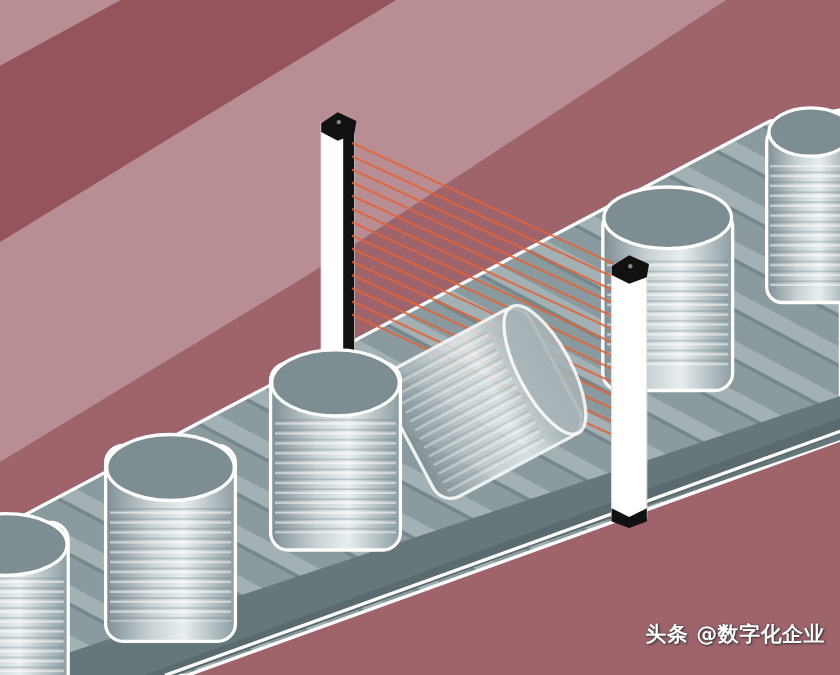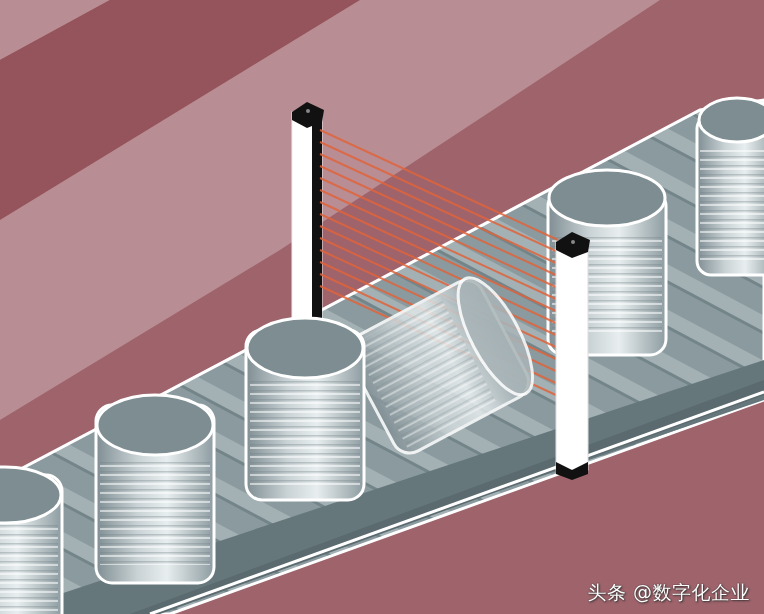--- a/index.html
+++ b/index.html
@@ -1,18 +1,18 @@
 <!DOCTYPE html>
 <html><head>
 <meta charset="utf-8">
 <style>
   html,body{margin:0;padding:0;}
   body{width:764px;height:614px;overflow:hidden;position:relative;background:#9e636b;font-family:"DejaVu Sans",sans-serif;}
   #scene{position:absolute;left:0;top:0;width:764px;height:614px;}
-  .watermark{position:absolute;right:14px;bottom:8px;color:#fff;font-size:19px;font-weight:normal;text-shadow:1px 1px 2px #333,0 0 1px #000;letter-spacing:0.5px;margin-left:28px;}
+  .watermark{position:absolute;right:14px;bottom:24px;color:#fff;font-size:19px;font-weight:bold;text-shadow:1px 1px 2px #333,0 0 1px #000;letter-spacing:0.5px;margin-left:28px;}
 </style>
 </head>
 <body>
 
 <svg id="scene" viewBox="0 0 764 614" xmlns="http://www.w3.org/2000/svg">
   <defs>
     <linearGradient id="canBody" x1="0" x2="1" y1="0" y2="0">
       <stop offset="0" stop-color="#7f8e93"></stop>
       <stop offset="0.35" stop-color="#c9d2d5"></stop>
       <stop offset="0.6" stop-color="#e8eeef"></stop>

